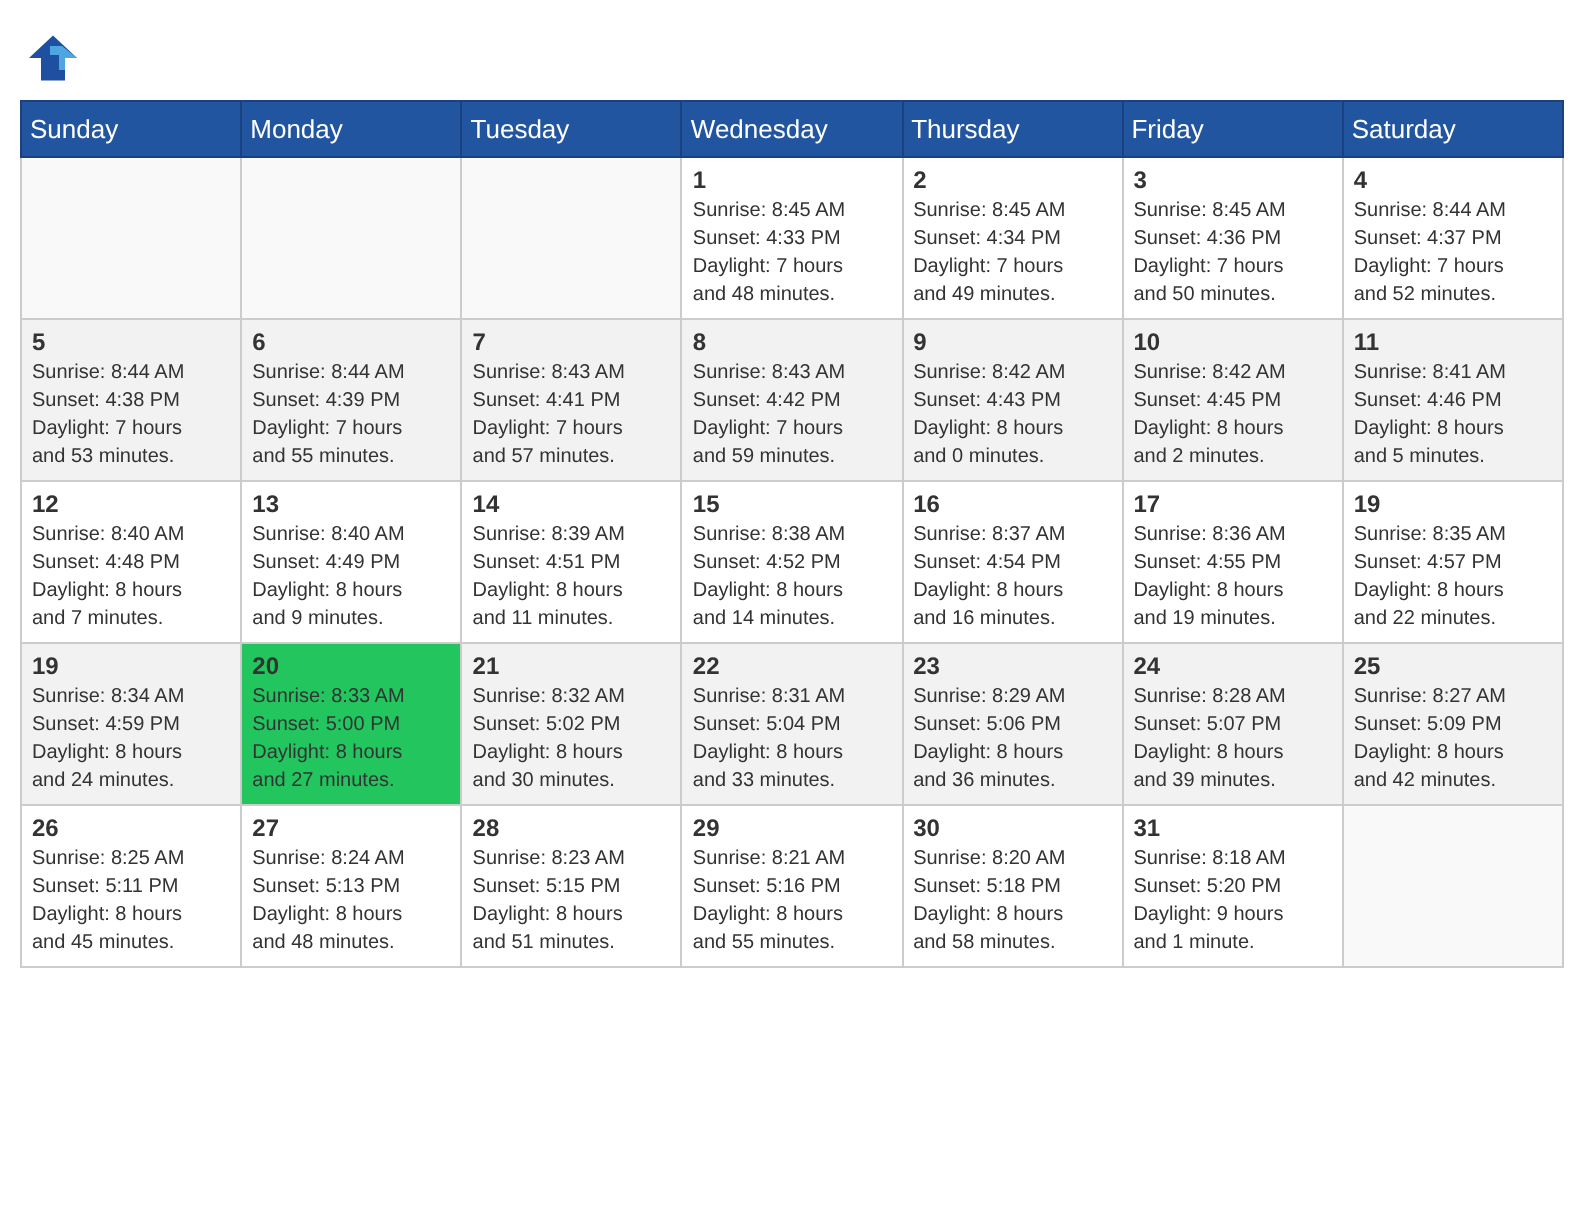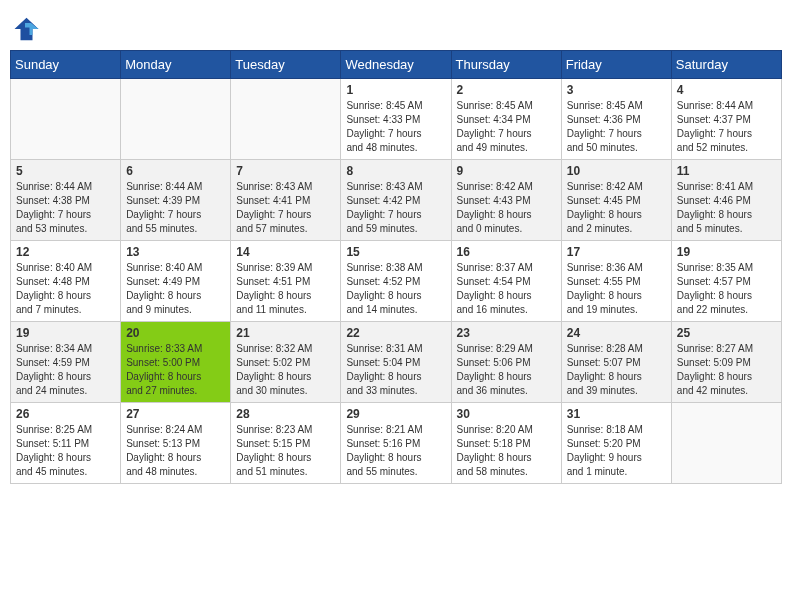--- a/index.html
+++ b/index.html
@@ -259,21 +259,21 @@
         </td>
       </tr>
       <tr>
         <td style="background: rgb(242, 242, 242);">
           <div class="day-number">19</div>
           <div class="day-info" style="white-space: pre-line;">Sunrise: 8:34 AM
 Sunset: 4:59 PM
 Daylight: 8 hours
 and 24 minutes.</div>
         </td>
-        <td style="background: #84cc16;">
+        <td style="background: #22c55e;">
           <div class="day-number">20</div>
           <div class="day-info" style="white-space: pre-line;">Sunrise: 8:33 AM
 Sunset: 5:00 PM
 Daylight: 8 hours
 and 27 minutes.</div>
         </td>
         <td style="background: rgb(242, 242, 242);">
           <div class="day-number">21</div>
           <div class="day-info" style="white-space: pre-line;">Sunrise: 8:32 AM
 Sunset: 5:02 PM

